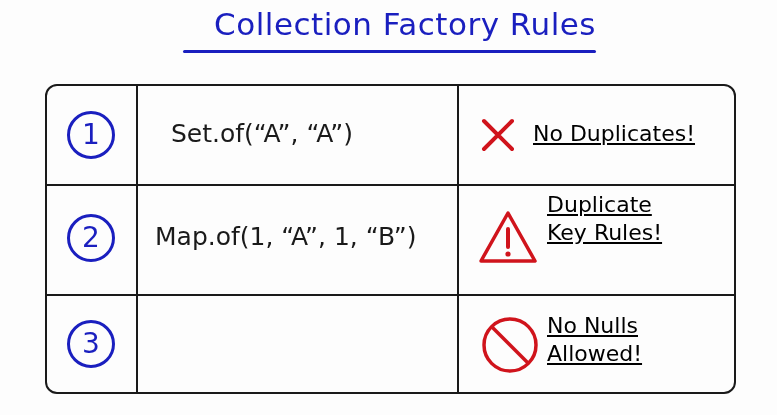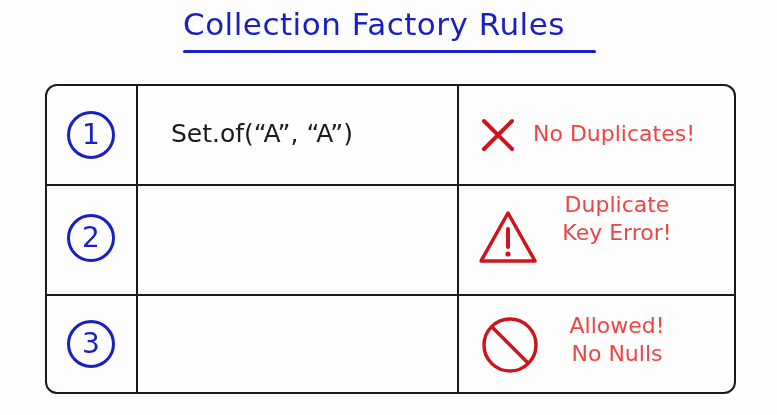--- a/index.html
+++ b/index.html
@@ -1,21 +1,21 @@
 <!DOCTYPE html>
 <html><head>
 <meta charset="utf-8">
 <style>
   html, body { margin: 0; padding: 0; }
   body {
     width: 777px; height: 415px; background: #fdfdfd; position: relative; overflow: hidden;
     font-family: "DejaVu Sans", sans-serif;
   }
   .title {
-    position: absolute; left: 183px; top: 6px; width: 413px; text-align: left;
+    position: absolute; left: 183px; top: 6px; width: 413px; text-align: right;
     color: #1a1fbf; font-size: 31px; letter-spacing: 0.5px;
     font-family: "DejaVu Sans", sans-serif; font-weight: normal;
   }
   .title-underline {
     position: absolute; left: 183px; top: 50px; width: 413px; height: 3px; background: #1a1fbf; border-radius: 2px;
   }
   .table {
     position: absolute; left: 45px; top: 84px; width: 691px; height: 310px;
     border: 2.5px solid #1a1a1a; border-radius: 12px; box-sizing: border-box;
   }
@@ -26,21 +26,21 @@
     position: absolute; left: 20px; width: 48px; height: 48px; box-sizing: border-box;
     border: 3px solid #1a1fbf; border-radius: 50%; color: #1a1fbf;
     font-size: 28px; line-height: 42px; text-align: center;
   }
   .code {
     position: absolute; color: #1a1a1a; font-size: 25px; white-space: nowrap;
     font-family: "DejaVu Sans", sans-serif;
   }
   .icon { position: absolute; }
   .msg {
-    position: absolute; color: #ef4444; font-size: 22px; text-align: center; line-height: 28px; white-space: nowrap;
+    position: absolute; color: #000000; font-size: 22px; line-height: 28px; white-space: nowrap; text-decoration: underline;
   }
 </style>
 </head>
 <body>
 
 <div class="title">Collection Factory Rules</div>
 <div class="title-underline"></div>
 
 <div class="table">
   <div class="vline" style="left:89px"></div>
@@ -52,35 +52,36 @@
     <div class="num" style="top:25px">1</div>
     <div class="code" style="left:124px;top:33px">Set.of(“A”, “A”)</div>
     <svg class="icon" style="left:434px;top:32px" width="34" height="34" viewBox="0 0 34 34">
       <path d="M3 3 L31 31 M31 3 L3 31" stroke="#d0141c" stroke-width="4" stroke-linecap="round"></path>
     </svg>
     <div class="msg" style="left:486px;top:34px">No Duplicates!</div>
   </div>
 
   <div class="row" style="top:100px;height:108px">
     <div class="num" style="top:28px">2</div>
+    <div class="code" style="left:108px;top:36px">Map.of(1, “A”, 1, “B”)</div>
     <svg class="icon" style="left:430px;top:23px" width="62" height="56" viewBox="0 0 62 56">
       <path d="M31 4 L58 52 L4 52 Z" fill="none" stroke="#d0141c" stroke-width="3.5" stroke-linejoin="round"></path>
       <path d="M31 20 L31 38" stroke="#d0141c" stroke-width="4" stroke-linecap="round"></path>
       <circle cx="31" cy="45" r="2.6" fill="#d0141c"></circle>
     </svg>
     <div class="msg" style="left:500px;top:5px;width:140px">
       <div>Duplicate</div>
-      <div>Key Error!</div>
+      <div>Key Rules!</div>
     </div>
   </div>
 
   <div class="row" style="top:210px;height:98px">
     <div class="num" style="top:24px">3</div>
     <svg class="icon" style="left:434px;top:20px" width="58" height="58" viewBox="0 0 58 58">
       <circle cx="29" cy="29" r="26" fill="none" stroke="#d0141c" stroke-width="3.5"></circle>
       <path d="M11 11 L47 47" stroke="#d0141c" stroke-width="3.5"></path>
     </svg>
     <div class="msg" style="left:500px;top:16px;width:140px">
+      <div>No Nulls</div>
       <div>Allowed!</div>
-      <div>No Nulls</div>
     </div>
   </div>
 </div>
 
 </body></html>

